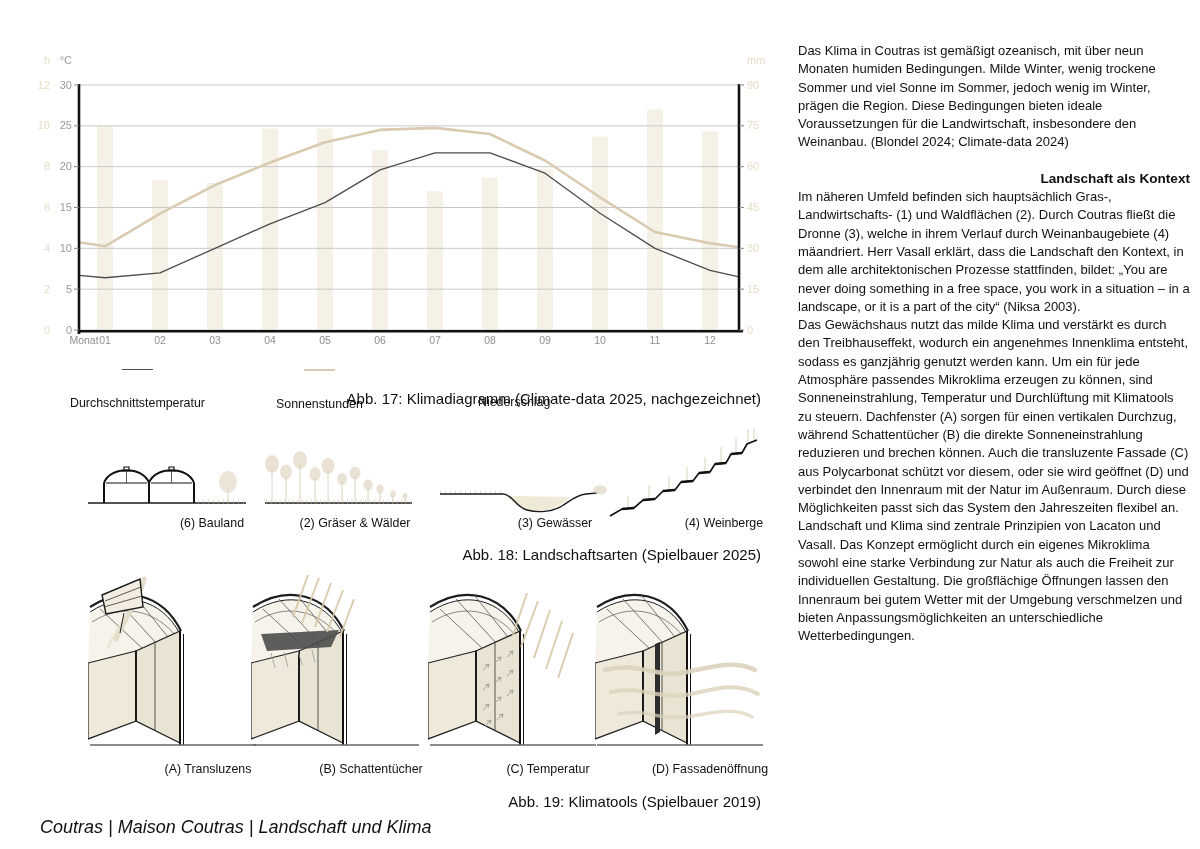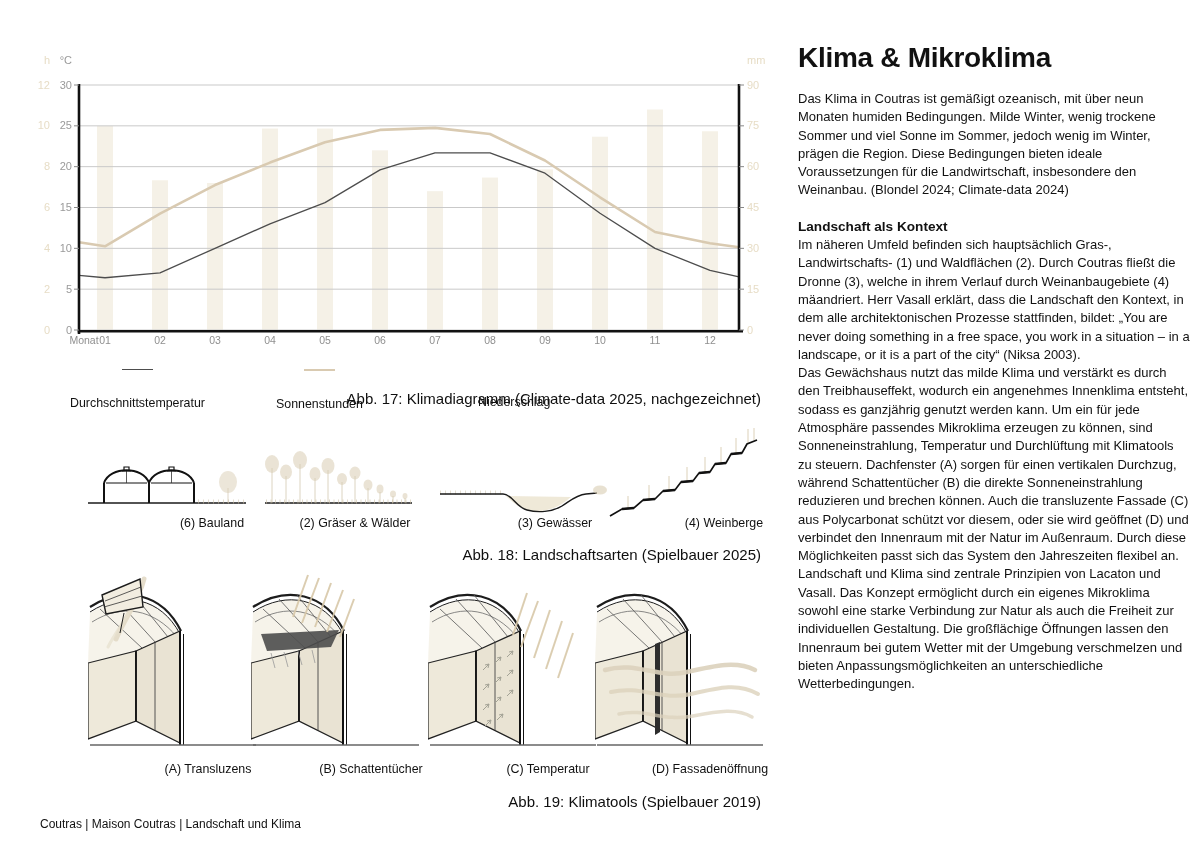--- a/index.html
+++ b/index.html
@@ -16,22 +16,22 @@
                font-size:12.4px;white-space:nowrap;flex-direction:column;}
   .sw-line-dark{width:31px;height:0;border-top:1.6px solid #4d4d4d;}
   .sw-line-beige{width:31px;height:0;border-top:2.6px solid #d9cab1;}
   .sw-rect-beige{width:34px;height:13px;background:#f4f0e5;}
   .caption{position:absolute;right:439px;font-size:15px;color:#0f0f0f;white-space:nowrap;}
   .fig-label{position:absolute;transform:translateX(-50%);font-size:12.4px;white-space:nowrap;color:#111;}
   
   .text-col{position:absolute;left:798px;top:42px;width:392px;}
   .text-col h1{margin:0 0 16px 0;font-size:28px;font-weight:700;letter-spacing:-.3px;}
   .text-col p{margin:0;font-size:13px;line-height:18.3px;}
-  .text-col h2{margin:18px 0 0 0;font-size:13.6px;font-weight:700;line-height:18.3px;}
-  .footer{position:absolute;left:40px;top:817px;font-size:12px;white-space:nowrap;}
+  .text-col h2{margin:18px 0 0 0;font-size:13.6px;font-weight:700;line-height:18.3px;text-align:right;}
+  .footer{position:absolute;left:40px;top:817px;font-size:18px;white-space:nowrap;font-style:italic;}
   .tool{position:absolute;top:573px;}
 </style>
 </head>
 <body>
 
 <div class="page">
 
   <section>
     <svg id="climate-chart" width="780" height="360" viewBox="0 0 780 360">
         <rect x="97" y="125.83333333333331" width="16" height="204.16666666666669" fill="#f5f1e7"></rect>
@@ -323,21 +323,20 @@
 
     <div class="fig-label" style="left:208px;top:762px">(A) Transluzens</div>
     <div class="fig-label" style="left:371px;top:762px">(B) Schattentücher</div>
     <div class="fig-label" style="left:548px;top:762px">(C) Temperatur</div>
     <div class="fig-label" style="left:710px;top:762px">(D) Fassadenöffnung</div>
 
     <div class="caption" style="top:793px">Abb. 19: Klimatools (Spielbauer 2019)</div>
   </section>
 
   <aside class="text-col">
-    <h1>Klima &amp; Mikroklima</h1>
     <p>Das Klima in Coutras ist gemäßigt ozeanisch, mit über neun Monaten humiden Bedingungen. Milde Winter, wenig trockene Sommer und viel Sonne im Sommer, jedoch wenig im Winter, prägen die Region. Diese Bedingungen bieten ideale Voraussetzungen für die Landwirtschaft, insbesondere den Weinanbau. (Blondel 2024; Climate-data 2024)</p>
     <h2>Landschaft als Kontext</h2>
     <p>Im näheren Umfeld befinden sich hauptsächlich Gras-, Landwirtschafts- (1) und Waldflächen (2). Durch Coutras fließt die Dronne (3), welche in ihrem Verlauf durch Weinanbaugebiete (4) mäandriert.  Herr Vasall erklärt, dass die Landschaft den Kontext, in dem alle architektonischen Prozesse stattfinden, bildet: „You are never doing something in a free space, you work in a situation – in a landscape, or it is a part of the city“  (Niksa 2003).</p>
     <p>Das Gewächshaus nutzt das milde Klima und verstärkt es durch den Treibhauseffekt, wodurch ein angenehmes Innenklima entsteht, sodass es ganzjährig genutzt werden kann. Um ein für jede Atmosphäre passendes Mikroklima erzeugen zu können, sind Sonneneinstrahlung, Temperatur und Durchlüftung mit Klimatools zu steuern. Dachfenster (A) sorgen für einen vertikalen Durchzug, während Schattentücher (B) die direkte Sonneneinstrahlung reduzieren und brechen können. Auch die transluzente Fassade (C) aus Polycarbonat schützt vor diesem, oder sie wird geöffnet (D) und verbindet den Innenraum mit der Natur im Außenraum. Durch diese Möglichkeiten passt sich das System den Jahreszeiten flexibel an.</p>
     <p>Landschaft und Klima sind zentrale Prinzipien von Lacaton und Vasall. Das Konzept ermöglicht durch ein eigenes Mikroklima sowohl eine starke Verbindung zur Natur als auch die Freiheit zur individuellen Gestaltung. Die großflächige Öffnungen lassen den Innenraum bei gutem Wetter mit der Umgebung verschmelzen und bieten Anpassungsmöglichkeiten an unterschiedliche Wetterbedingungen.</p>
   </aside>
 
   <footer class="footer">Coutras | Maison Coutras | Landschaft und Klima</footer>
 
 </div>

